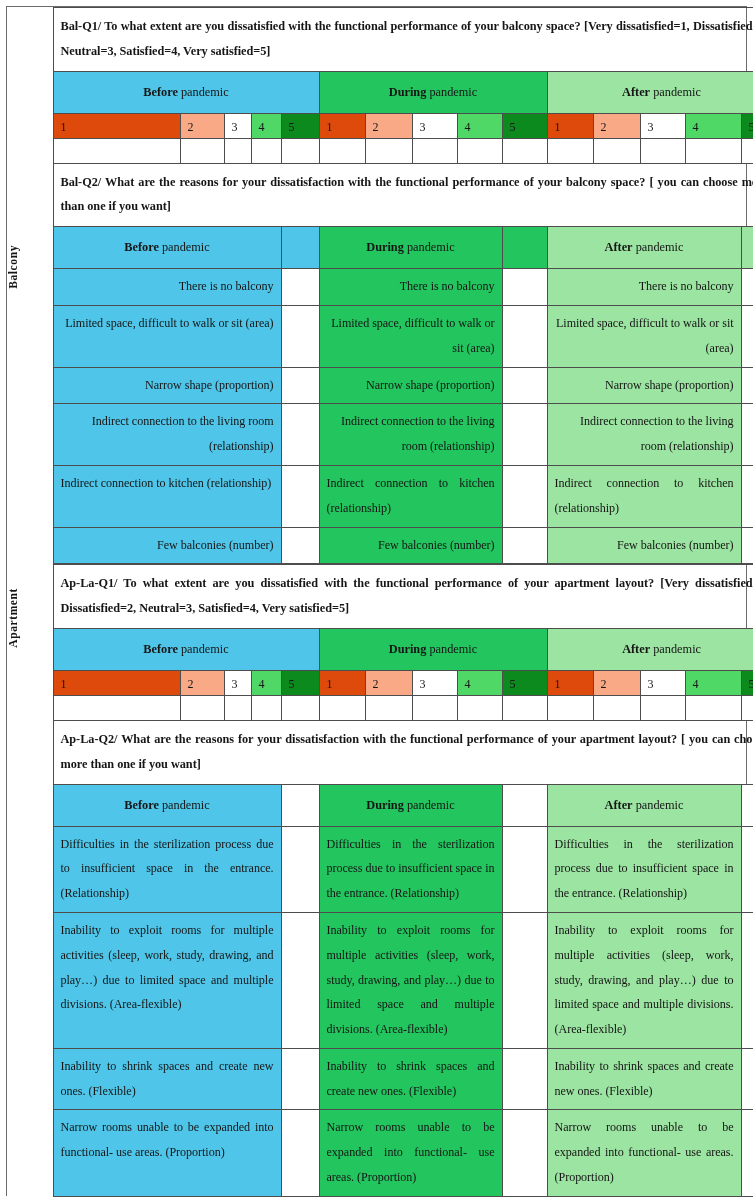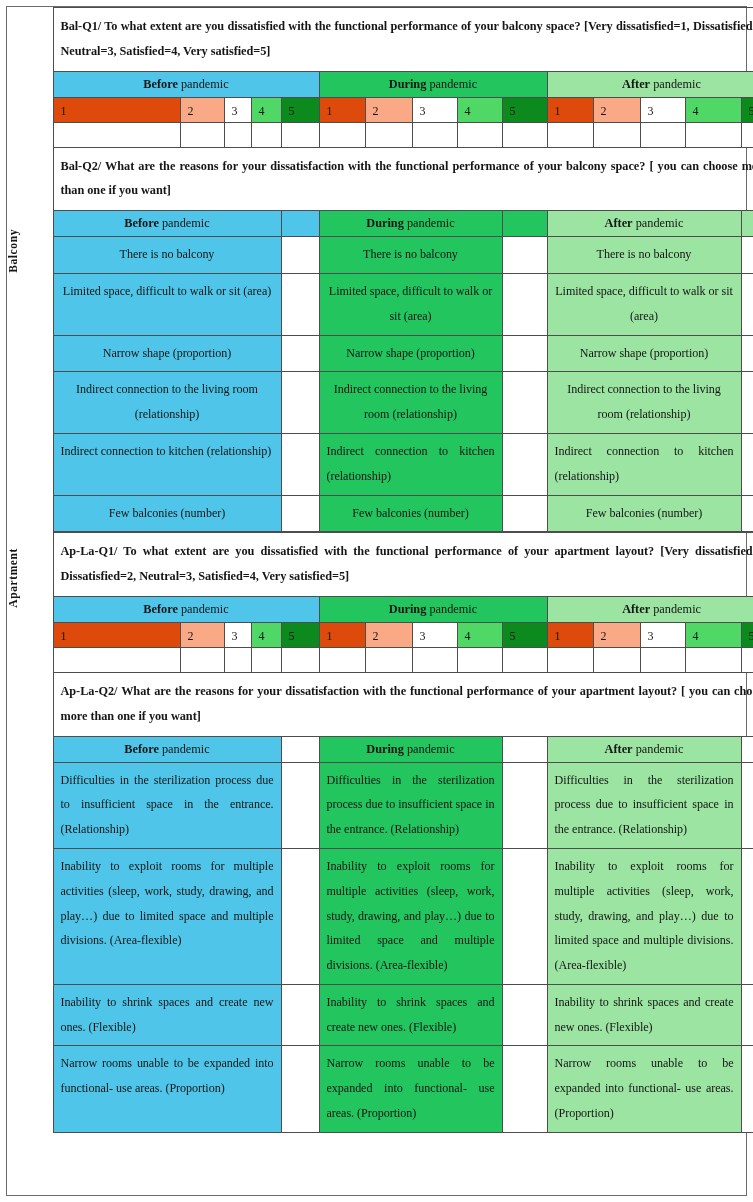--- a/index.html
+++ b/index.html
@@ -75,21 +75,21 @@
     text-justify: inter-word;
     padding: 6px 7px 7px 7px;
     letter-spacing: -0.05px;
   }
 
   
   .band {
     text-align: center;
     vertical-align: middle;
     font-size: 12.3px;
-    height: 26px;
+    height: 42px;
     padding: 3px 0;
   }
   .band b { font-weight: bold; }
   .band span.lite { font-weight: normal; }
 
   .bg-before { background: #4FC6E9; }
   .bg-during { background: #22c55e; }
   .bg-after  { background: #9BE4A1; }
 
   
@@ -111,21 +111,21 @@
   
   .reason {
     font-size: 12.1px;
     line-height: 2.05;
     text-align: justify;
     text-justify: inter-word;
     padding: 5px 7px 6px 7px;
     vertical-align: top;
     letter-spacing: -0.05px;
   }
-  .reason.nojust { text-align: center; }
+  .reason.nojust { text-align: right; }
   .check { background: #ffffff; }
 </style>
 </head>
 <body>
 
 <div class="page">
 <div class="outer">
 
 <table class="grid">
   <colgroup>

